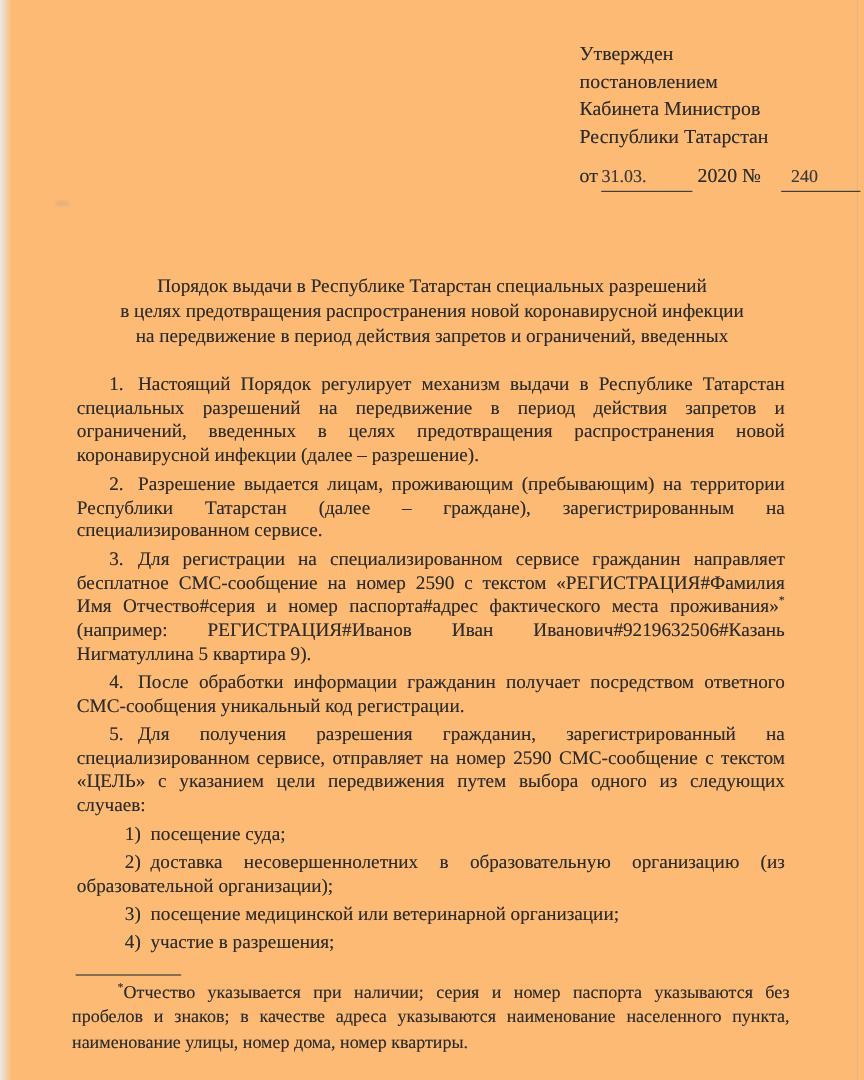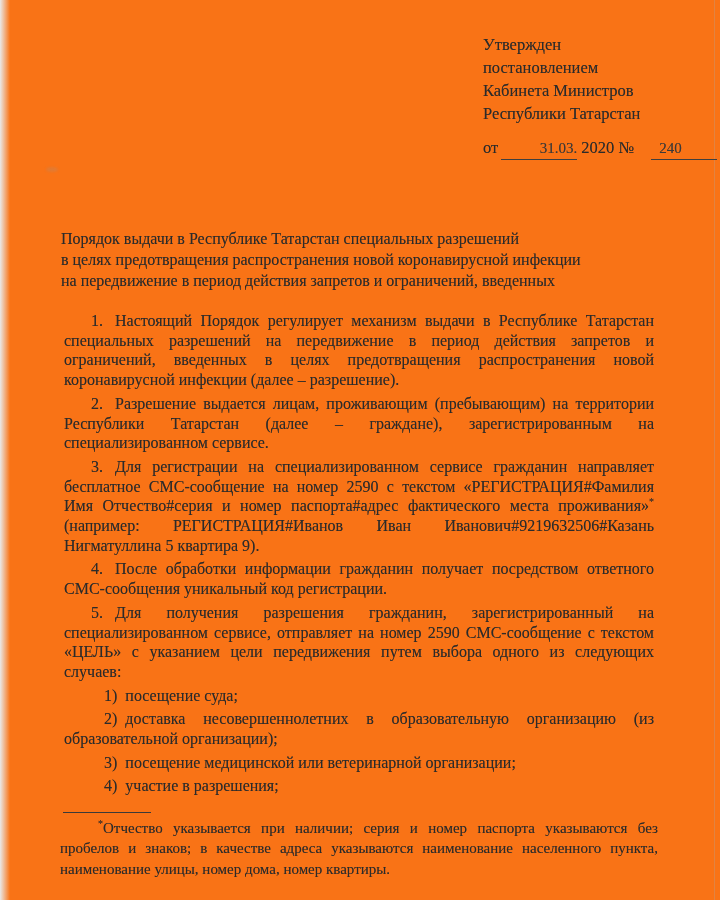--- a/index.html
+++ b/index.html
@@ -1,19 +1,19 @@
 <!DOCTYPE html>
 <html><head>
 <meta charset="utf-8">
 <style>
   html,body{margin:0;padding:0;}
   .page{
     position:relative;
     width:720px;height:900px;
-    background:#f97316;
+    background:#fdba74;
     font-family:"Liberation Serif","DejaVu Serif",serif;
     color:#2b2b2b;
     overflow:hidden;
     text-shadow:0 0 .5px rgba(45,45,45,.45);
   }
   .edge-left{
     position:absolute;left:0;top:0;bottom:0;width:10px;
     background:linear-gradient(90deg,#e9e9e9 0,rgba(253,253,253,0) 100%);
   }
   .edge-right{
@@ -27,26 +27,26 @@
   
   .approval{
     position:absolute;left:483px;top:33px;
     font-size:16.5px;line-height:23px;white-space:nowrap;
   }
   .dateline{margin-top:1px;}
   .fill{
     display:inline-block;border-bottom:1.2px solid #3f3f3f;
     font-size:15px;color:#3a3a3a;line-height:21px;
   }
-  .fill-date{width:76px;text-align:right;margin-left:3px;margin-right:4px;margin-top:12px;}
+  .fill-date{width:76px;text-align:left;margin-left:3px;margin-right:4px;margin-top:12px;}
   .fill-num{width:66px;padding-left:8px;margin-left:17px;box-sizing:border-box;}
   
   .title{
     position:absolute;left:61px;top:229px;width:598px;
-    font-size:16px;line-height:20.8px;
+    text-align:center;font-size:16px;line-height:20.8px;
   }
   
   .body{
     position:absolute;left:60px;top:307px;width:598px;
     font-size:16px;line-height:19.7px;text-align:justify;
   }
   .para{margin:4px;text-indent:27px;}
   .para.li{text-indent:40px;}
   .num{margin-right:12px;}
   .lnum{margin-right:8px;}

